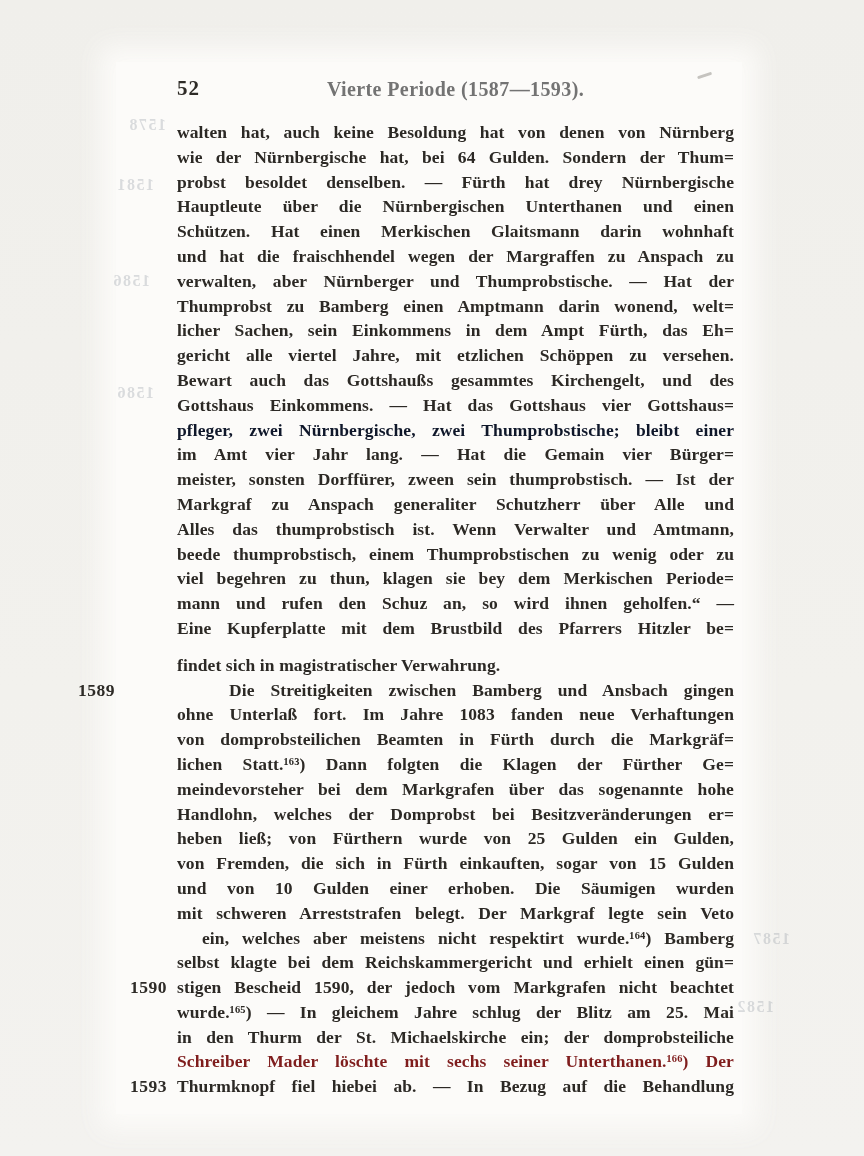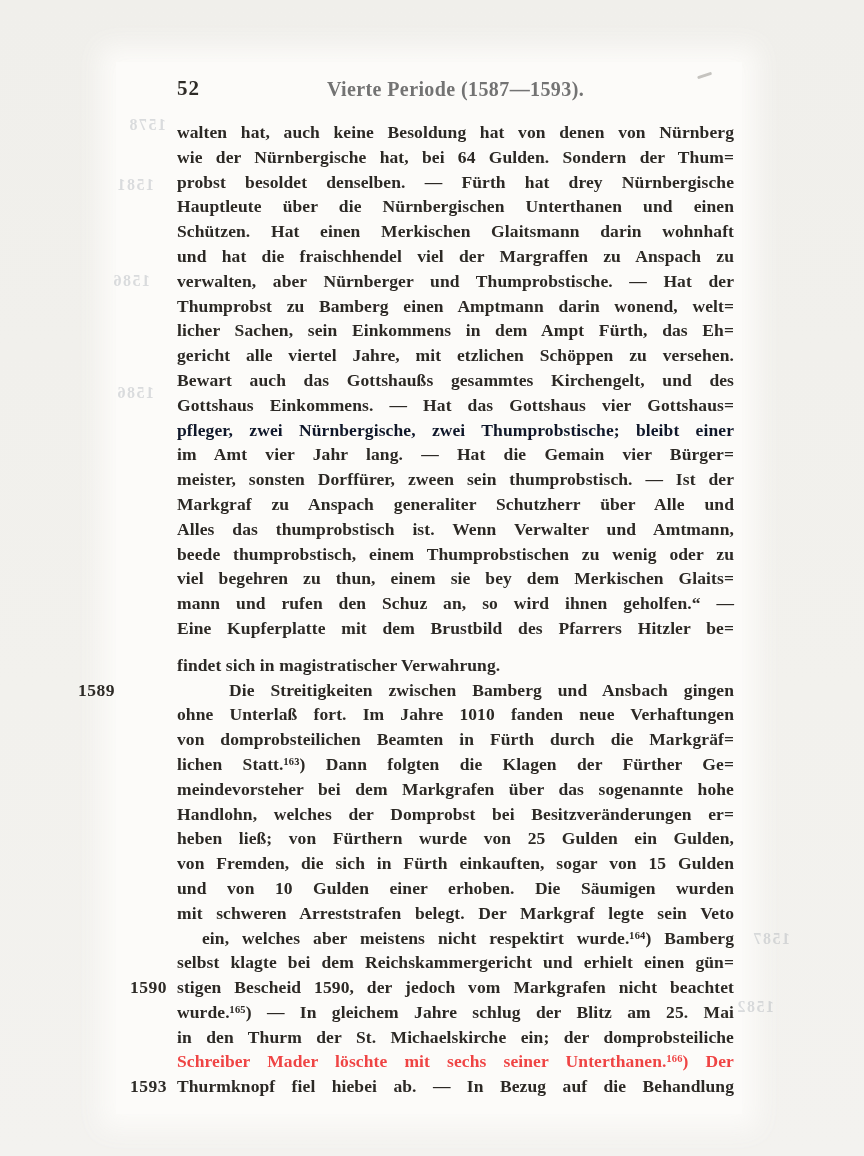--- a/index.html
+++ b/index.html
@@ -37,53 +37,53 @@
     <div class="pagehead">
       <span class="pagenum">52</span>
       <span class="runhead">Vierte Periode (1587—1593).</span>
     </div>
     <div class="textblock" id="textblock">
         <div class="line j" style="color: rgb(44, 41, 37);">walten hat, auch keine Besoldung hat von denen von Nürnberg</div>
         <div class="line j" style="color: rgb(44, 41, 37);">wie der Nürnbergische hat, bei 64 Gulden.  Sondern der Thum=</div>
         <div class="line j" style="color: rgb(44, 41, 37);">probst besoldet denselben. — Fürth hat drey Nürnbergische</div>
         <div class="line j" style="color: rgb(44, 41, 37);">Hauptleute über die Nürnbergischen Unterthanen und einen</div>
         <div class="line j" style="color: rgb(44, 41, 37);">Schützen.  Hat einen Merkischen Glaitsmann darin wohnhaft</div>
-        <div class="line j" style="color: rgb(44, 41, 37);">und hat die fraischhendel viel der Margraffen zu Anspach zu</div>
+        <div class="line j" style="color: rgb(44, 41, 37);">und hat die fraischhendel wegen der Margraffen zu Anspach zu</div>
         <div class="line j" style="color: rgb(44, 41, 37);">verwalten, aber Nürnberger und Thumprobstische. — Hat der</div>
         <div class="line j" style="color: rgb(44, 41, 37);">Thumprobst zu Bamberg einen Amptmann darin wonend, welt=</div>
         <div class="line j" style="color: rgb(44, 41, 37);">licher Sachen, sein Einkommens in dem Ampt Fürth, das Eh=</div>
         <div class="line j" style="color: rgb(44, 41, 37);">gericht alle viertel Jahre, mit etzlichen Schöppen zu versehen.</div>
         <div class="line j" style="color: rgb(44, 41, 37);">Bewart auch das Gottshaußs gesammtes Kirchengelt, und des</div>
         <div class="line j" style="color: rgb(44, 41, 37);">Gottshaus Einkommens. — Hat das Gottshaus vier Gottshaus=</div>
         <div class="line j" style="color: #0f172a;">pfleger, zwei Nürnbergische, zwei Thumprobstische; bleibt einer</div>
         <div class="line j" style="color: rgb(44, 41, 37);">im Amt vier Jahr lang. — Hat die Gemain vier Bürger=</div>
         <div class="line j" style="color: rgb(44, 41, 37);">meister, sonsten Dorffürer, zween sein thumprobstisch. — Ist der</div>
         <div class="line j" style="color: rgb(44, 41, 37);">Markgraf zu Anspach generaliter Schutzherr über Alle und</div>
         <div class="line j" style="color: rgb(44, 41, 37);">Alles das thumprobstisch ist.  Wenn Verwalter und Amtmann,</div>
         <div class="line j" style="color: rgb(44, 41, 37);">beede thumprobstisch, einem Thumprobstischen zu wenig oder zu</div>
-        <div class="line j" style="color: rgb(44, 41, 37);">viel begehren zu thun, einem sie bey dem Merkischen Glaits=</div>
+        <div class="line j" style="color: rgb(44, 41, 37);">viel begehren zu thun, klagen sie bey dem Merkischen Periode=</div>
         <div class="line j" style="color: rgb(44, 41, 37);">mann und rufen den Schuz an, so wird ihnen geholfen.“ —</div>
         <div class="line j" style="color: rgb(44, 41, 37);">Eine Kupferplatte mit dem Brustbild des Pfarrers Hitzler be=</div>
         <div class="line l" style="color: rgb(44, 41, 37);">findet sich in magistratischer Verwahrung.</div>
         <div class="line ji" style="color: rgb(44, 41, 37);"><span class="myear">1589</span>Die Streitigkeiten zwischen Bamberg und Ansbach gingen</div>
-        <div class="line j" style="color: rgb(44, 41, 37);">ohne Unterlaß fort.  Im Jahre 1010 fanden neue Verhaftungen</div>
+        <div class="line j" style="color: rgb(44, 41, 37);">ohne Unterlaß fort.  Im Jahre 1083 fanden neue Verhaftungen</div>
         <div class="line j" style="color: rgb(44, 41, 37);">von domprobsteilichen Beamten in Fürth durch die Markgräf=</div>
         <div class="line j" style="color: rgb(44, 41, 37);">lichen Statt.¹⁶³)  Dann folgten die Klagen der Fürther Ge=</div>
         <div class="line j" style="color: rgb(44, 41, 37);">meindevorsteher bei dem Markgrafen über das sogenannte hohe</div>
         <div class="line j" style="color: rgb(44, 41, 37);">Handlohn, welches der Domprobst bei Besitzveränderungen er=</div>
         <div class="line j" style="color: rgb(44, 41, 37);">heben ließ; von Fürthern wurde von 25 Gulden ein Gulden,</div>
         <div class="line j" style="color: rgb(44, 41, 37);">von Fremden, die sich in Fürth einkauften, sogar von 15 Gulden</div>
         <div class="line j" style="color: rgb(44, 41, 37);">und von 10 Gulden einer erhoben.  Die Säumigen wurden</div>
         <div class="line j" style="color: rgb(44, 41, 37);">mit schweren Arreststrafen belegt.  Der Markgraf legte sein Veto</div>
         <div class="line j" style="color: rgb(44, 41, 37); margin-left: 25px;">ein, welches aber meistens nicht respektirt wurde.¹⁶⁴)  Bamberg</div>
         <div class="line j" style="color: rgb(44, 41, 37);">selbst klagte bei dem Reichskammergericht und erhielt einen gün=</div>
         <div class="line j" style="color: rgb(44, 41, 37);"><span class="myear">1590</span>stigen Bescheid 1590, der jedoch vom Markgrafen nicht beachtet</div>
         <div class="line j" style="color: rgb(44, 41, 37);">wurde.¹⁶⁵) — In gleichem Jahre schlug der Blitz am 25. Mai</div>
         <div class="line j" style="color: rgb(44, 41, 37);">in den Thurm der St. Michaelskirche ein; der domprobsteiliche</div>
-        <div class="line j" style="color: #ef4444;">Schreiber Mader löschte mit sechs seiner Unterthanen.¹⁶⁶)  Der</div>
+        <div class="line j" style="color: #7f1d1d;">Schreiber Mader löschte mit sechs seiner Unterthanen.¹⁶⁶)  Der</div>
         <div class="line j" style="color: rgb(44, 41, 37);"><span class="myear">1593</span>Thurmknopf fiel hiebei ab. — In Bezug auf die Behandlung</div>
       </div>
   </div>
   <div id="ghosts">
       <span class="ghost" style="left: 128px; top: 116px;">1578</span>
       <span class="ghost" style="left: 116px; top: 176px;">1581</span>
       <span class="ghost" style="left: 112px; top: 272px;">1586</span>
       <span class="ghost" style="left: 116px; top: 384px;">1586</span>
       <span class="ghost" style="left: 752px; top: 930px;">1587</span>
       <span class="ghost" style="left: 736px; top: 998px;">1582</span>

